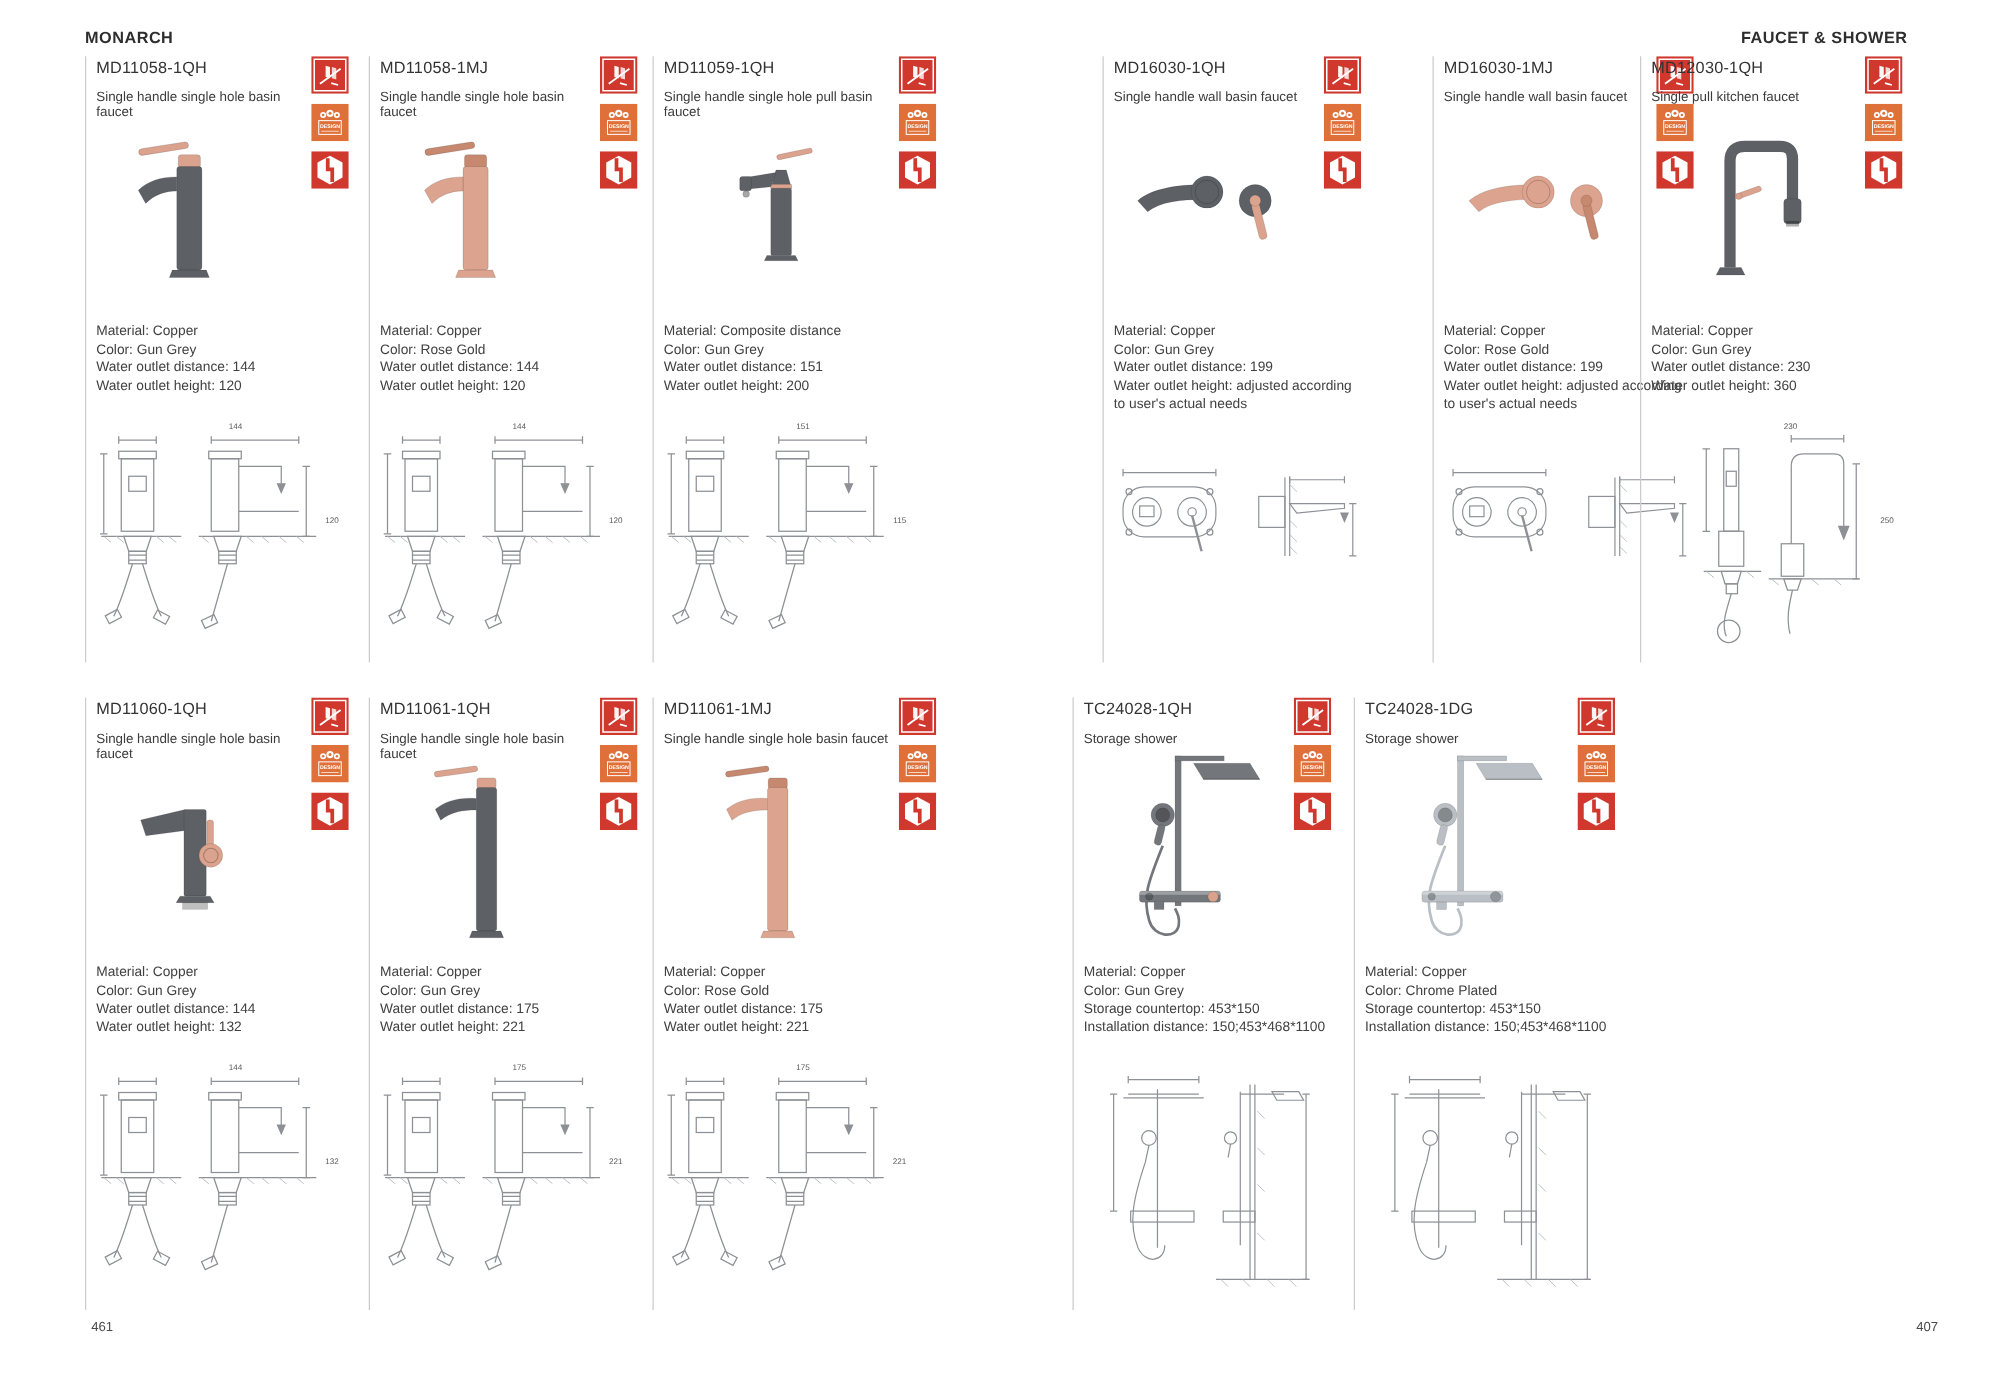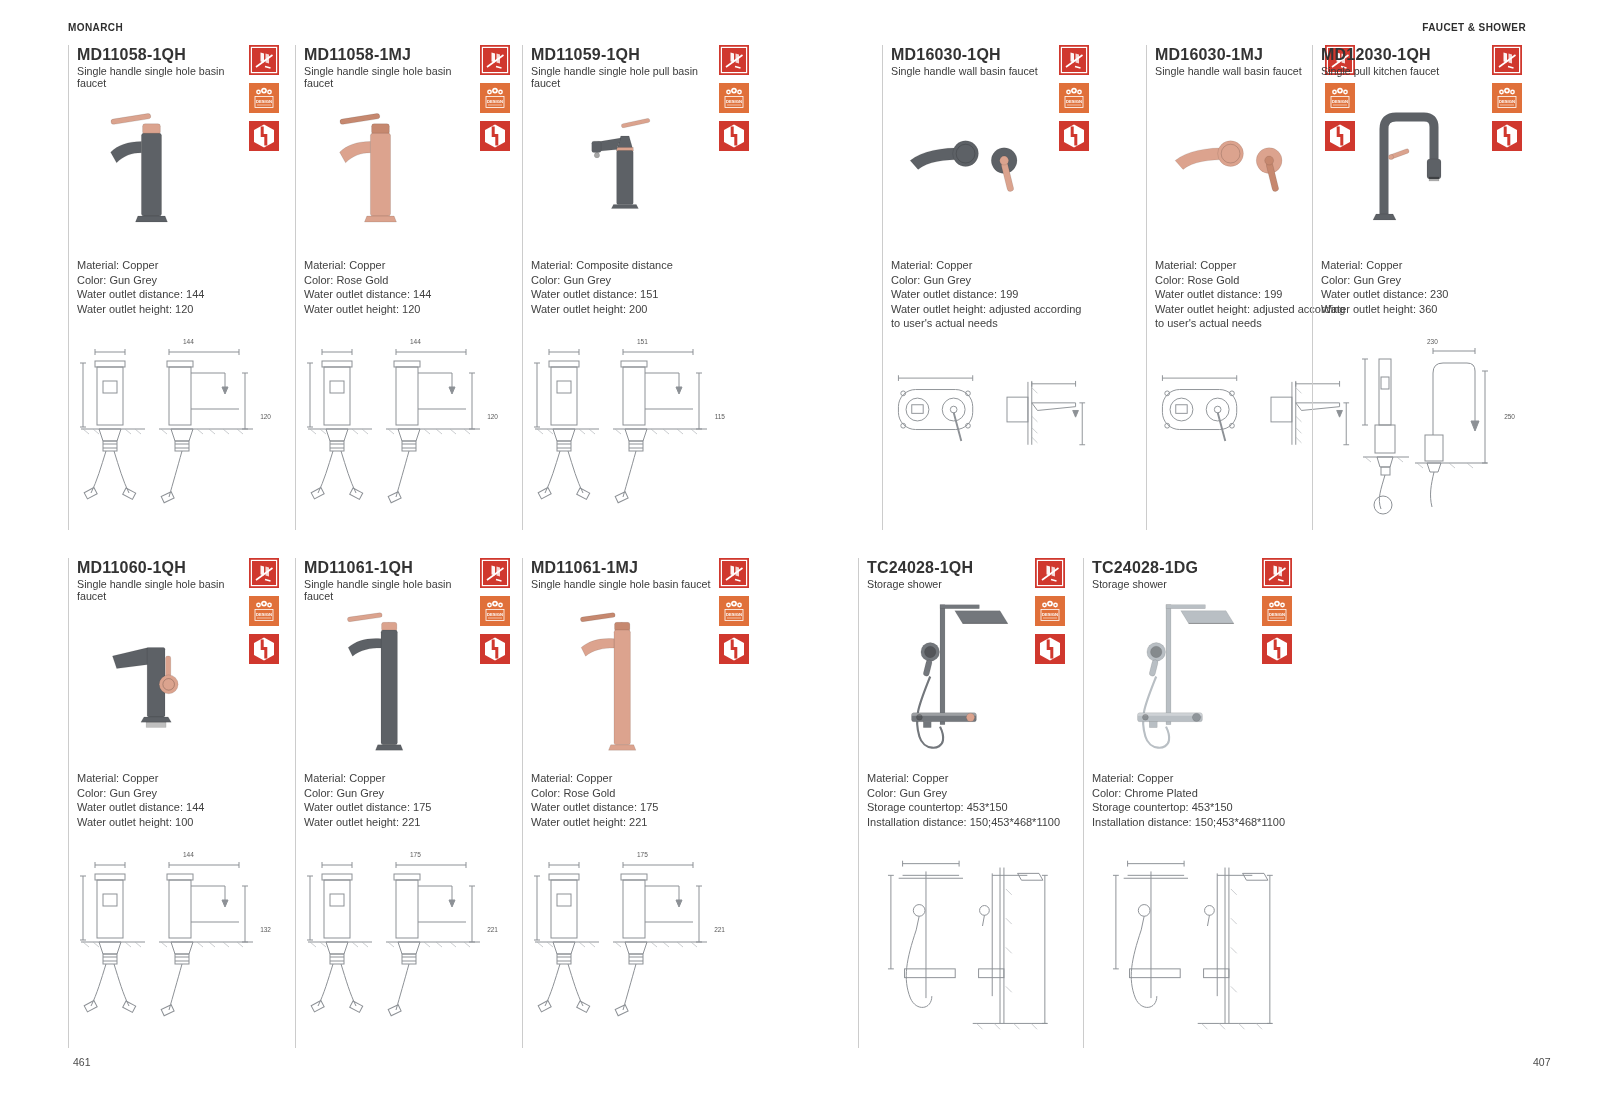--- a/index.html
+++ b/index.html
@@ -1,27 +1,27 @@
 <!DOCTYPE html>
 <html><head>
 <meta charset="utf-8">
 <style>
   html,body{margin:0;padding:0;background:#ffffff;width:1610px;height:1100px;overflow:hidden;
     font-family:"Liberation Sans",sans-serif;color:#3b3b3b;position:relative}
-  .hdr{position:absolute;top:22px;font-size:10px;font-weight:bold;letter-spacing:.4px;color:#2e2e2e}
+  .hdr{position:absolute;top:22px;font-size:13px;font-weight:bold;letter-spacing:.4px;color:#2e2e2e}
   .hdr-left{left:68px}
   .hdr-right{right:84px}
   .pageno{position:absolute;top:1056px;font-size:10.5px;color:#4a4a4a}
   .pageno-left{left:73px}
   .pageno-right{left:1533px}
 
   .cell{position:absolute;border-left:1px solid #cccccc;box-sizing:border-box}
   .head{position:absolute;top:1px;left:8px;right:38px}
-  .code{font-size:16px;font-weight:bold;letter-spacing:.2px;color:#333}
-  .desc{font-size:10.7px;margin-top:1px;color:#3b3b3b}
+  .code{font-size:13px;font-weight:normal;letter-spacing:.2px;color:#333}
+  .desc{font-size:10.7px;margin-top:11px;color:#3b3b3b}
   .badges{position:absolute;top:0;right:3px;display:flex;flex-direction:column;gap:8px}
   .bdg{width:30px;height:30px;display:block}
   .photo{position:absolute;top:30px;left:4px;right:36px;height:178px;display:flex;align-items:center;justify-content:center}
   .specs{position:absolute;top:213px;left:8px;right:4px;font-size:11px;line-height:14.6px;color:#414141}
   .drawing{position:absolute;top:292px;left:4px;width:200px;height:190px}
   .drawing svg{width:100%;height:100%;display:block}
   .cell--wall .drawing{top:302px;height:126px}
   .dim{position:absolute;font-size:6.5px;color:#5a5a5a}
   .dim-a{top:1px;left:55%}
   .dim-b{top:40%;right:2px}
@@ -604,21 +604,21 @@
   </div>
   <div class="photo" style="--body:#5d6166;--accent:#dba38e">
     <svg class="ph-angular" viewBox="0 0 110 120">
         <use href="#ph-angular"></use>
       </svg>
   </div>
   <div class="specs">
     <div>Material: Copper</div>
     <div>Color: Gun Grey</div>
     <div>Water outlet distance: 144</div>
-    <div>Water outlet height: 100</div>
+    <div>Water outlet height: 132</div>
   </div>
   <div class="drawing">
     <svg viewBox="0 0 200 190">
         <use href="#dw-basin"></use>
       </svg>
     <span class="dim dim-a">144</span>
     <span class="dim dim-b">132</span>
   </div>
 </section>
 

